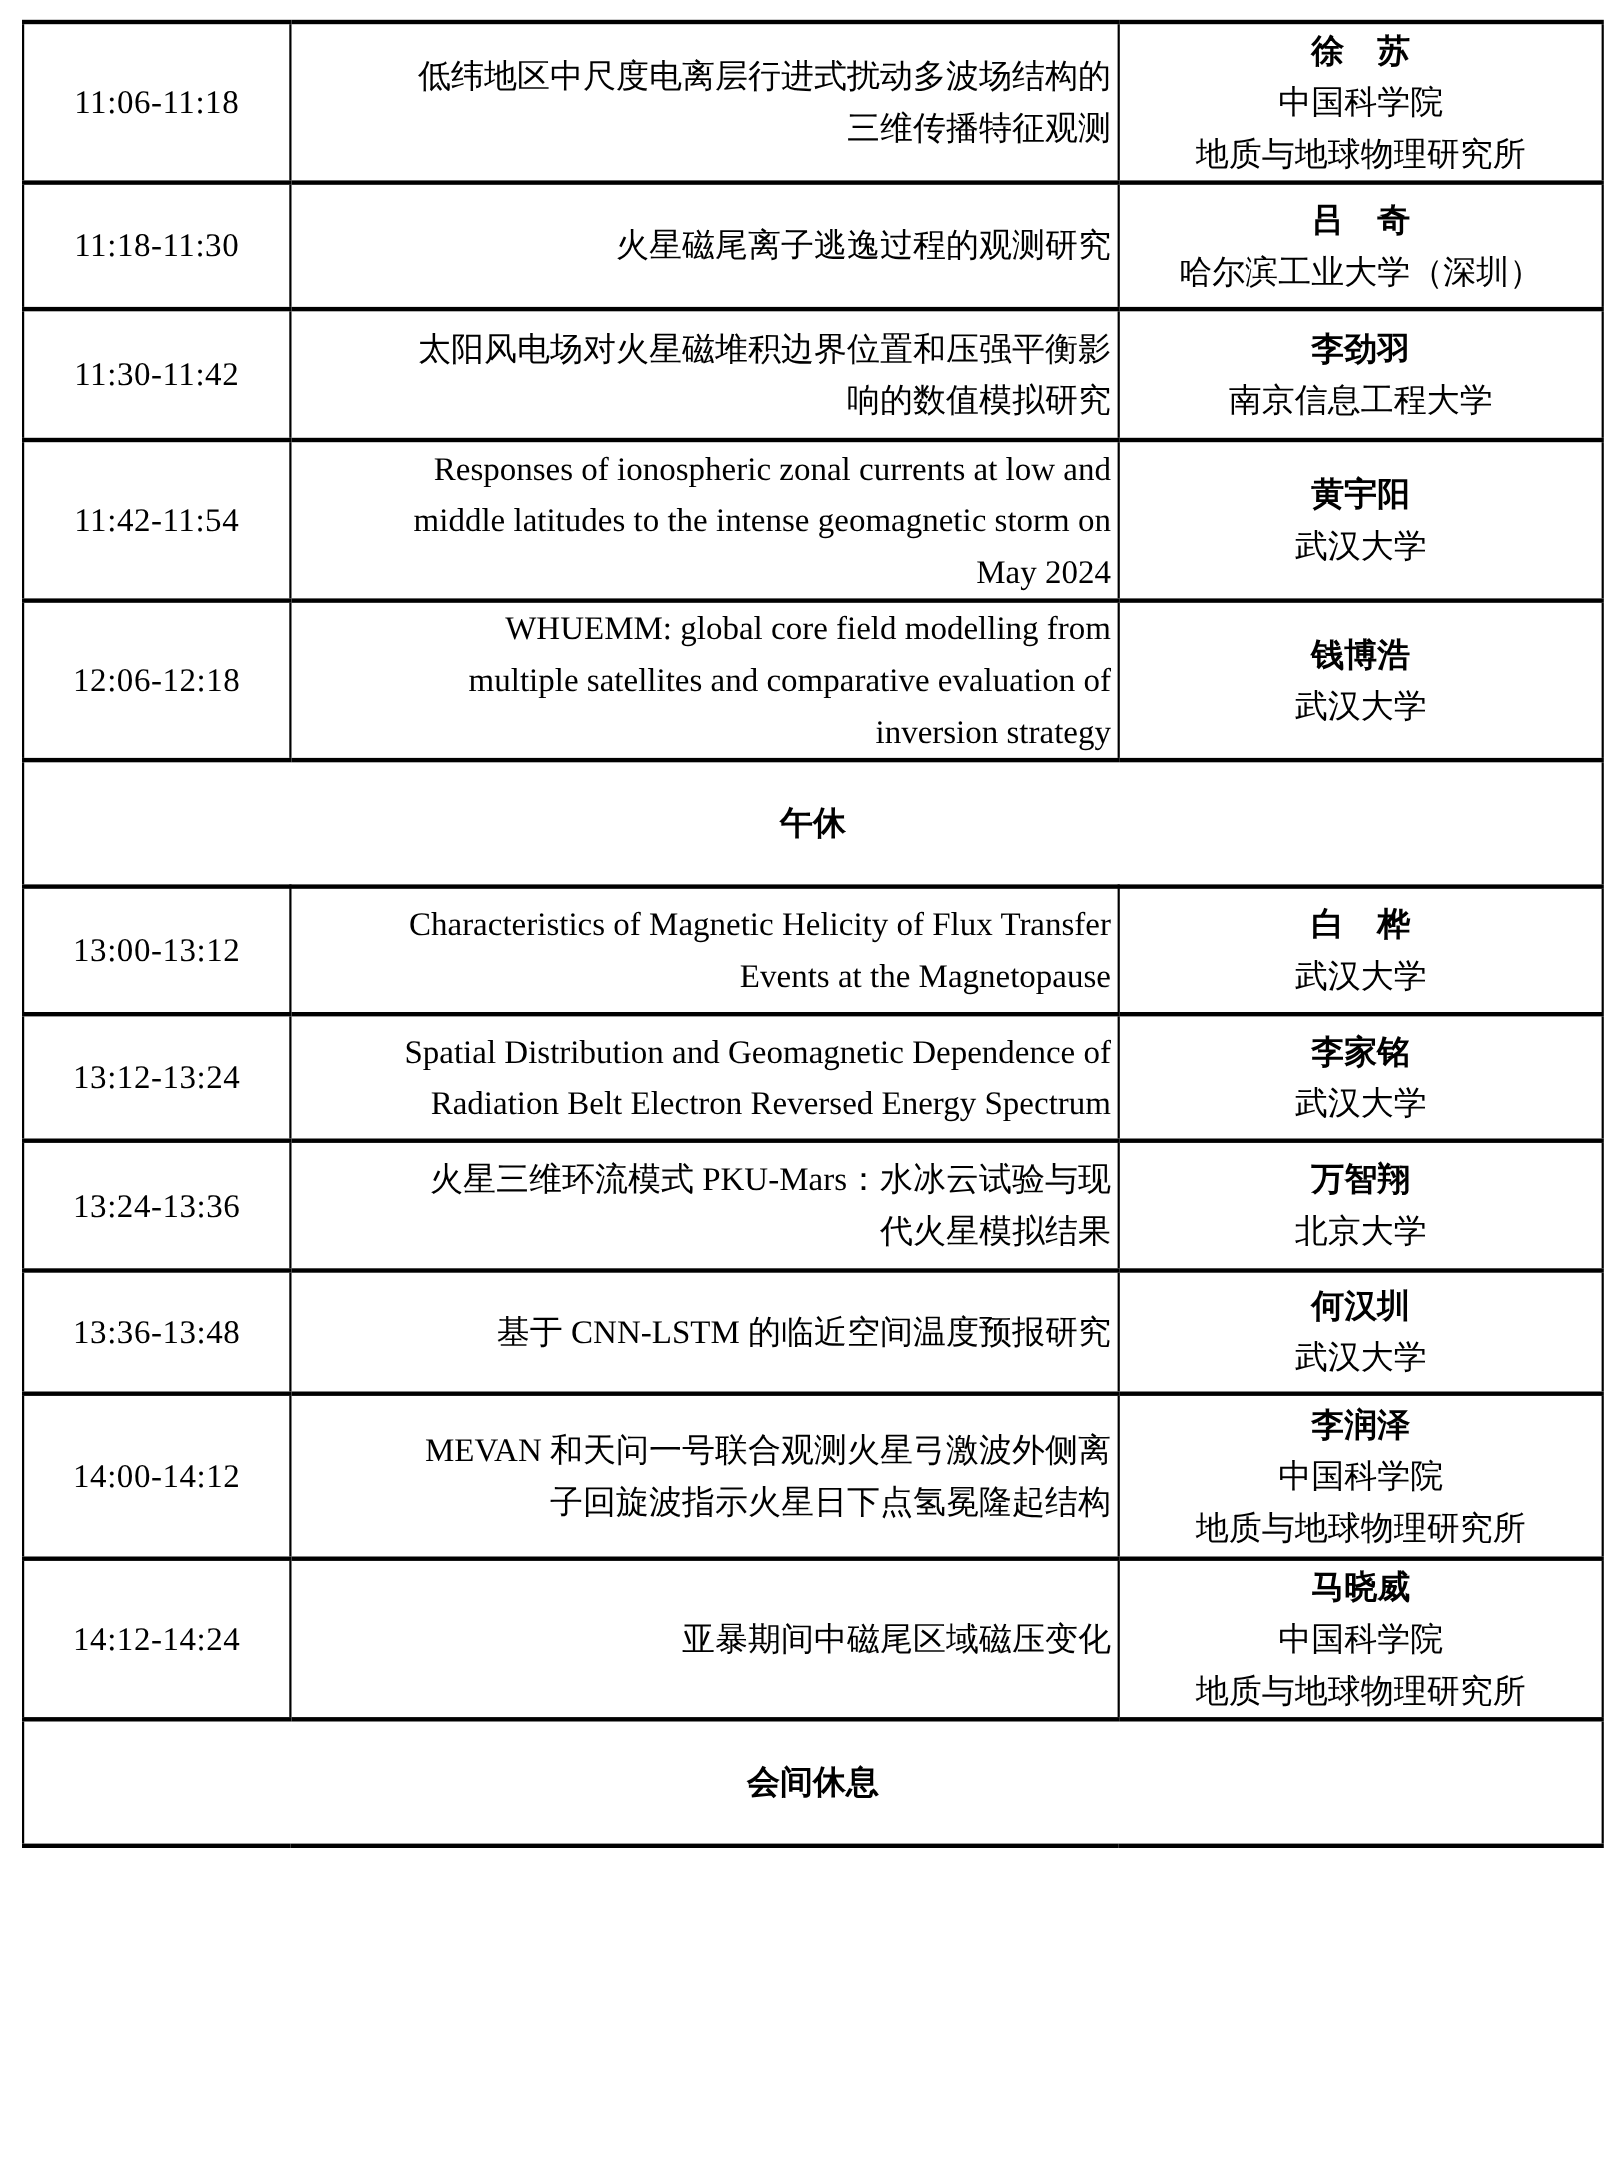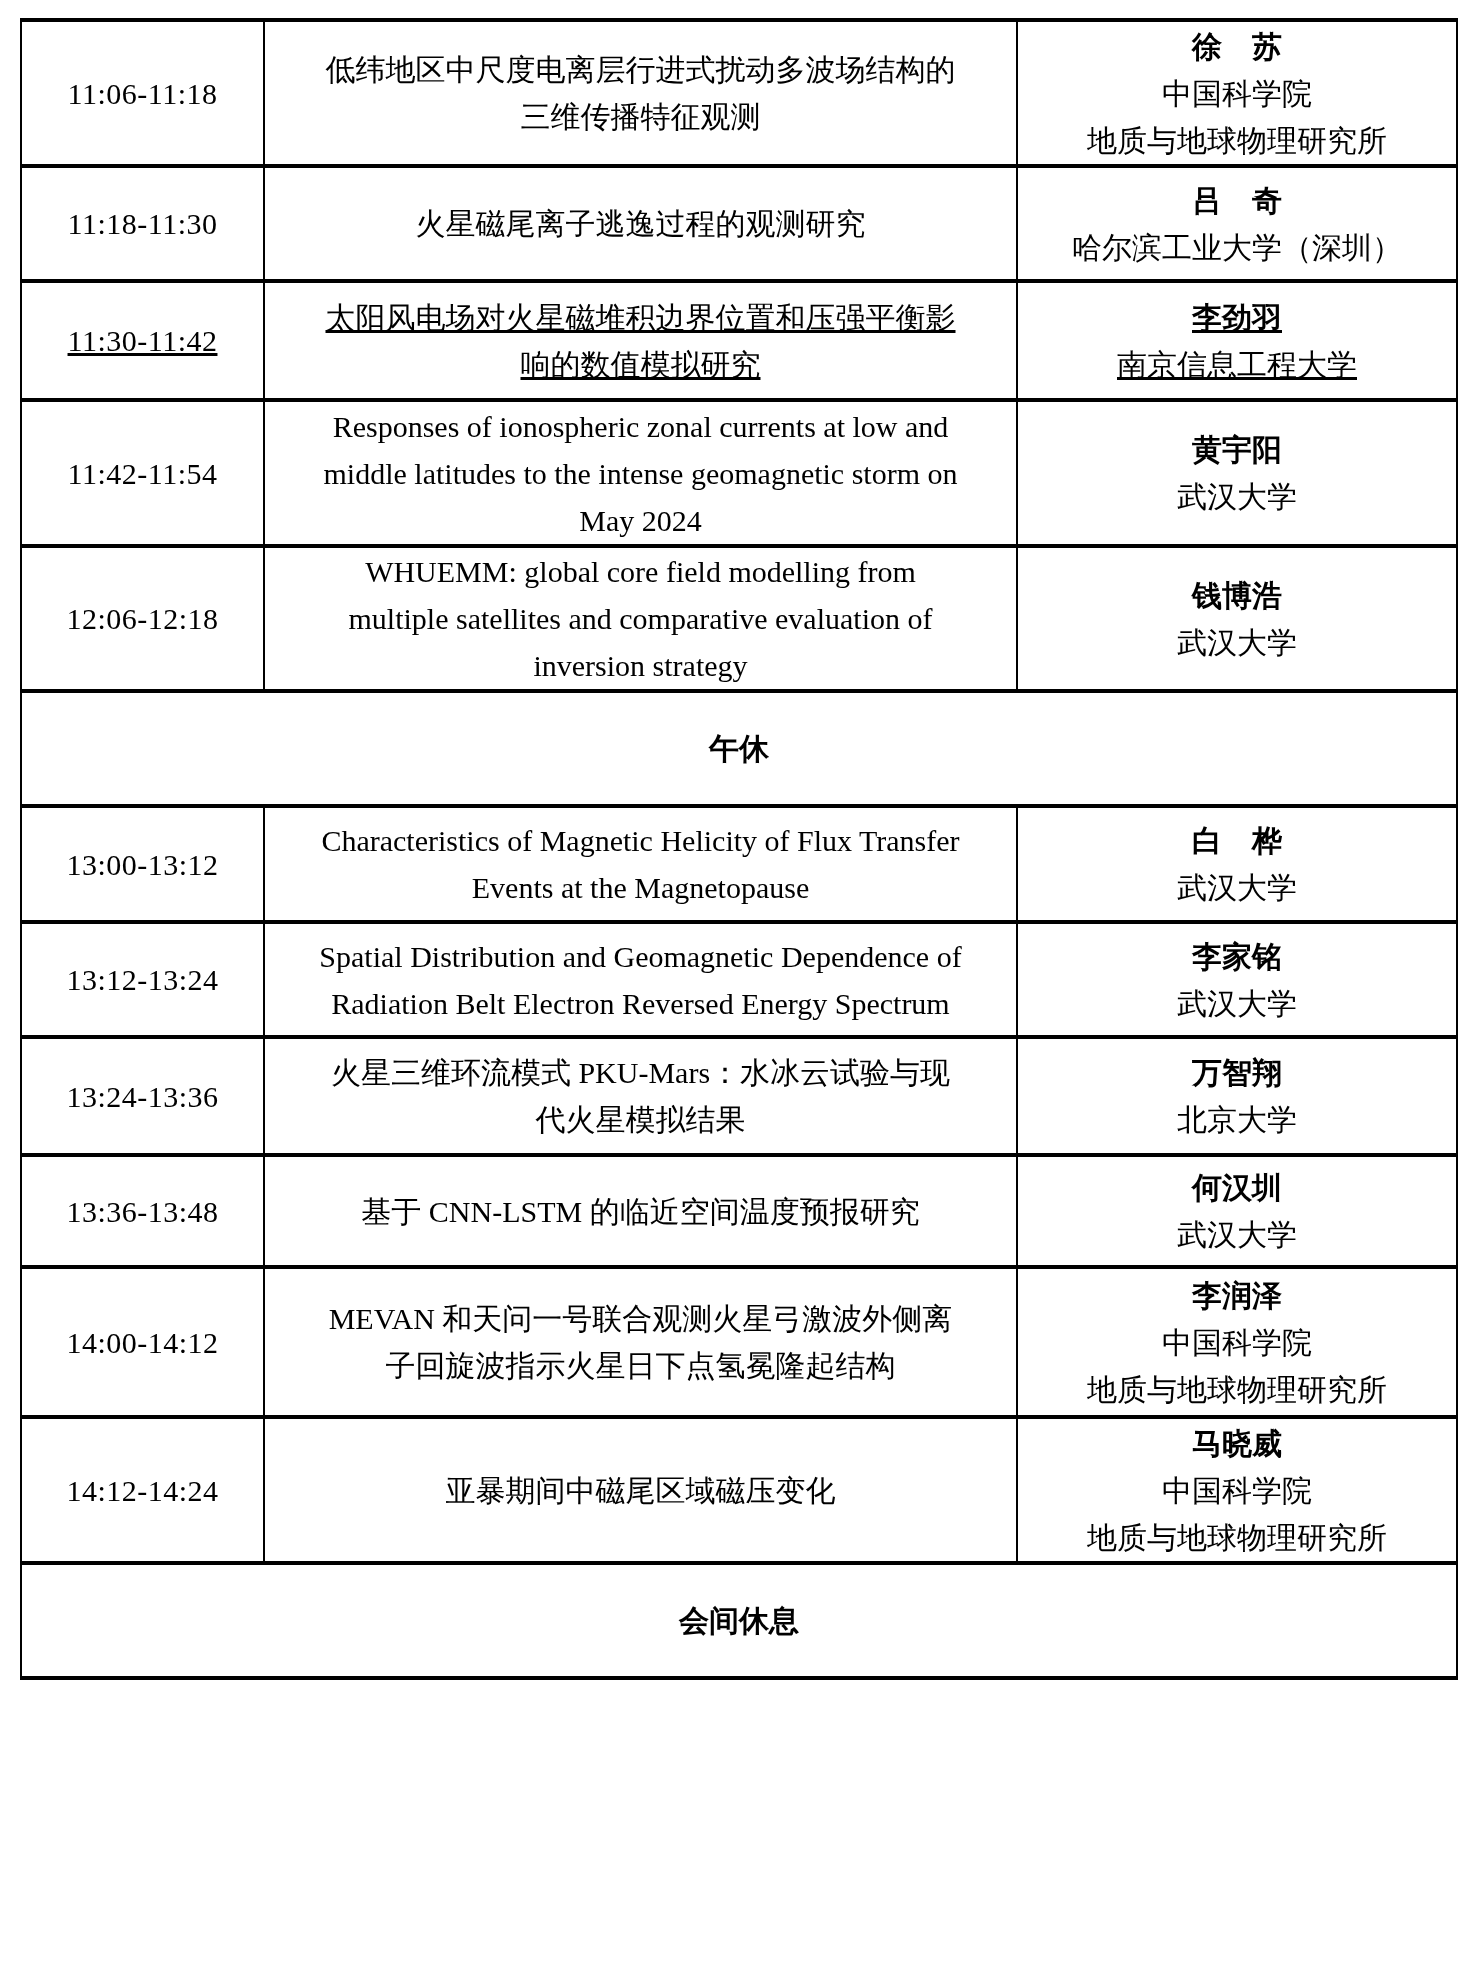--- a/index.html
+++ b/index.html
@@ -41,20 +41,21 @@
     font-size: 30px;
     line-height: 47px;
     overflow: hidden;
   }
   .time-cell {
     letter-spacing: 0.5px;
   }
   .title-line {
     line-height: 47px;
     white-space: nowrap;
+    text-align: right;
   }
   .speaker-name {
     font-weight: bold;
     line-height: 47px;
   }
   .affil-line {
     line-height: 47px;
     white-space: nowrap;
   }
   .break-cell {
@@ -88,21 +89,21 @@
         <tr style="height: 115px; padding-left: 43px;">
           <td class="time-cell">11:18-11:30</td>
           <td class="title-cell">
             <div class="title-line">火星磁尾离子逃逸过程的观测研究</div>
           </td>
           <td class="speaker-cell">
             <div class="speaker-name">吕　奇</div>
             <div class="affil-line">哈尔滨工业大学（深圳）</div>
           </td>
         </tr>
-        <tr style="height: 119px; text-decoration: underline;">
+        <tr style="height: 119px;">
           <td class="time-cell">11:30-11:42</td>
           <td class="title-cell">
             <div class="title-line">太阳风电场对火星磁堆积边界位置和压强平衡影</div>
             <div class="title-line">响的数值模拟研究</div>
           </td>
           <td class="speaker-cell">
             <div class="speaker-name">李劲羽</div>
             <div class="affil-line">南京信息工程大学</div>
           </td>
         </tr>

